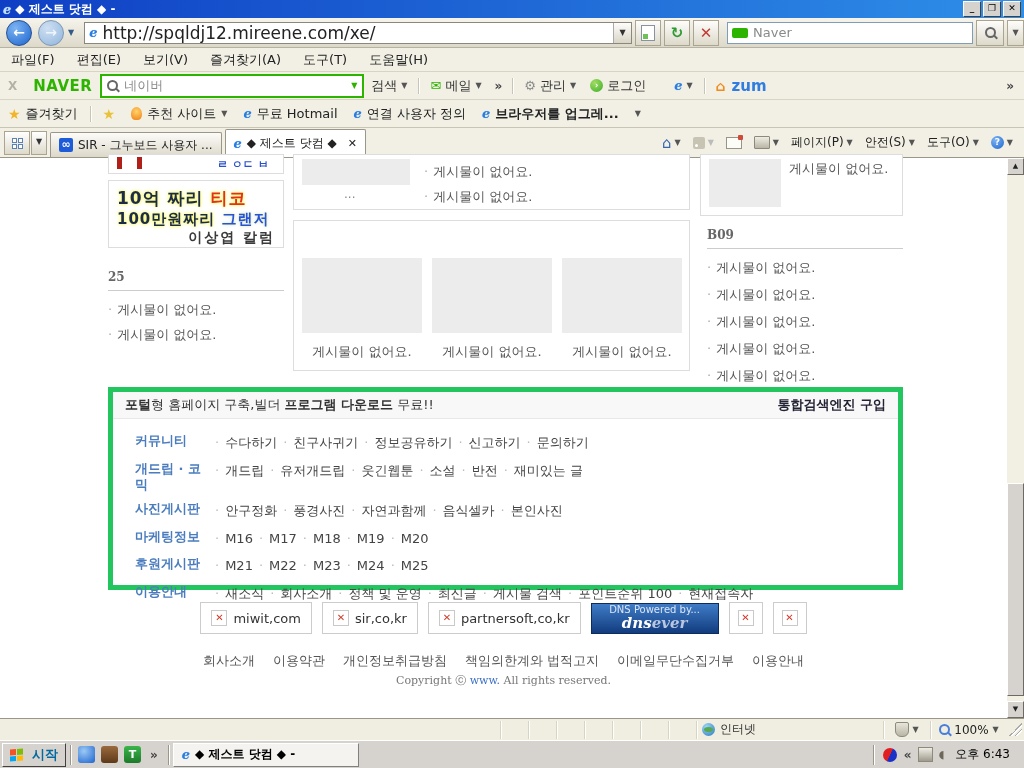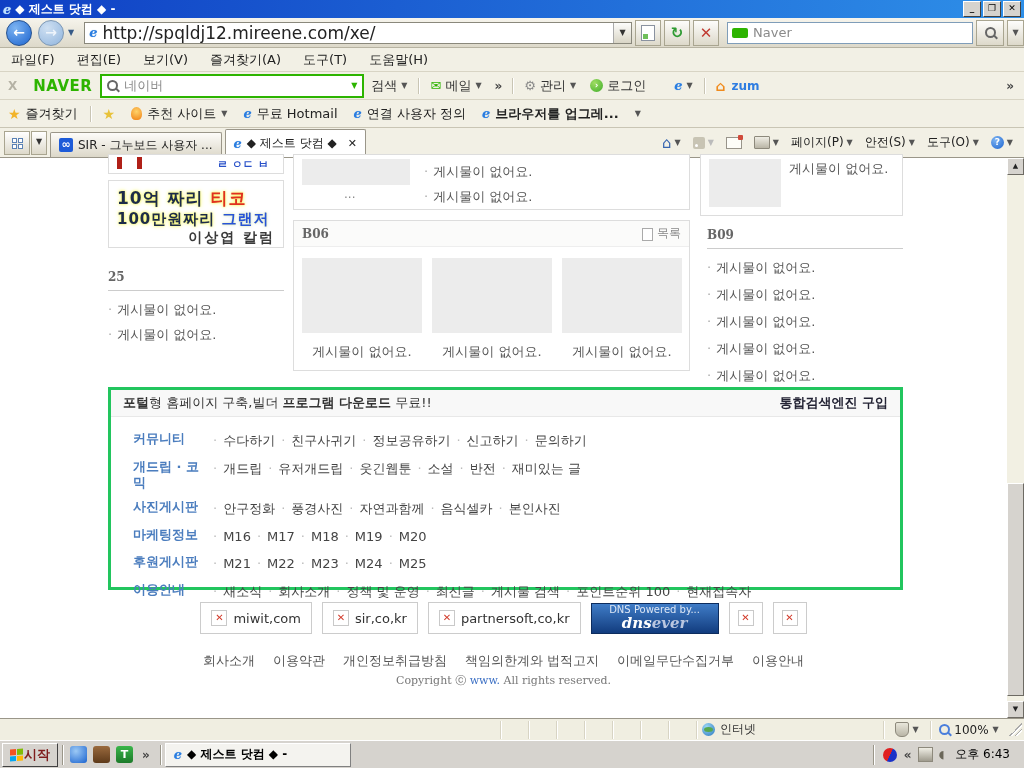--- a/index.html
+++ b/index.html
@@ -55,21 +55,21 @@
   .nlogo{color:#2db400;font-weight:bold;font-size:15px;letter-spacing:0.5px;margin:0 8px;}
   .nsearch{width:250px;height:20px;border:2px solid #2db400;background:#fff;display:flex;align-items:center;padding:0 5px;}
   .toolbtn{display:flex;align-items:center;gap:4px;padding:0 7px;font-size:13px;color:#333;white-space:nowrap;}
   .darr{font-size:8px;color:#555;}
   .vsep{width:1px;height:16px;background:#c9c5b4;margin:0 4px;box-shadow:1px 0 0 #fff;}
   .chev{font-weight:bold;color:#444;font-size:12px;padding:0 6px;}
   .gear{color:#8a8a8a;font-size:13px;}
   .login-orb{width:13px;height:13px;border-radius:50%;background:radial-gradient(circle at 35% 30%,#9fdc62,#3fae2a);
     color:#fff;font-size:8px;line-height:13px;text-align:center;font-weight:bold;}
   .zum-house{color:#f08b1d;font-size:14px;font-weight:bold;}
-  .zum-word{color:#2f7de1;font-weight:bold;font-size:12px;margin-left:2px;}
+  .zum-word{color:#2f7de1;font-weight:bold;font-size:15px;margin-left:2px;}
   .daumbox{width:225px;height:22px;border:2px solid #6b8ce0;background:#fff;display:flex;align-items:center;padding:0 6px;box-sizing:border-box;}
   .dD{color:#3558d0;font-weight:bold;font-size:13px;}
   .dA{color:#f5a100;font-weight:bold;font-size:13px;}
   .dU{color:#63b80f;font-weight:bold;font-size:13px;}
   .dM{color:#e8442e;font-weight:bold;font-size:13px;}
 
   
   #favbar{left:0;top:100px;width:1024px;height:28px;background:#f2f0e5;border-bottom:1px solid #c9c5b4;
     display:flex;align-items:center;box-sizing:border-box;}
   .star{color:#f2b42a;font-size:14px;}
@@ -111,21 +111,21 @@
   .doc-ico{width:9px;height:11px;background:#fff;border:1px solid #aaa;display:inline-block;position:relative;top:1px;}
   .caption{font-size:13px;color:#555;text-align:center;}
   
   .artline{font-weight:bold;font-size:17px;letter-spacing:1px;color:#1c2b4a;
     text-shadow:0 0 4px #f7f75a,0 0 2px #f7f75a;white-space:nowrap;}
   .artline .hl-red{color:#e03020;}
   .artline .hl-blue{color:#2753d8;text-shadow:0 0 4px #cfe2ff,0 0 2px #f7f75a;}
   .artby{font-weight:bold;font-size:14px;color:#3a3a3a;text-align:right;letter-spacing:2px;}
 
   
-  #dirbox{left:108px;top:229px;width:795px;height:203px;border:3px solid #22c55e;background:#fff;box-sizing:border-box;}
+  #dirbox{left:108px;top:229px;width:795px;height:203px;border:5px solid #22c55e;background:#fff;box-sizing:border-box;}
   #dirhead{height:27px;background:#f8f8f8;border-bottom:1px solid #e8e8e8;display:flex;align-items:center;
     padding:0 12px;font-size:13px;color:#333;box-sizing:border-box;}
   #dirhead .b{font-weight:bold;}
   #dirhead .right{margin-left:auto;font-weight:bold;color:#223;}
   .dirrow{display:flex;align-items:flex-start;padding:4px 0 4px 22px;}
   .dircat{width:78px;color:#4b7dbe;font-weight:bold;font-size:13px;flex-shrink:0;line-height:1.25;}
   .diritems{display:flex;flex-wrap:wrap;align-items:baseline;font-size:13px;color:#444;column-gap:4px;line-height:1.5;}
   .diritems .dot{color:#bbb;margin:0 2px;}
   .dir-link{color:#444;}
 
@@ -161,22 +161,22 @@
   .shield{width:12px;height:13px;background:linear-gradient(#e8e6da,#b9b5a6);border:1px solid #8d897c;
     border-radius:2px 2px 6px 6px;}
   .zoomtxt{font-size:12px;color:#222;}
   .grip{width:13px;height:13px;margin:0 2px;background:
     linear-gradient(135deg,transparent 50%,#aaa 50%,#aaa 55%,#fff 55%,#fff 62%,transparent 62%,
     transparent 70%,#aaa 70%,#aaa 75%,#fff 75%,#fff 82%,transparent 82%);}
 
   
   #taskbar{left:0;top:740px;width:1024px;height:28px;background:#d6d3ce;border-top:1px solid #fff;
     display:flex;align-items:center;box-sizing:border-box;padding:0 2px;}
-  #startbtn{height:22px;display:flex;align-items:center;gap:0;padding:0 7px;background:#d6d3ce;
-    border:1px solid;border-color:#fff #404040 #404040 #fff;font-weight:bold;font-size:13px;color:#7f1d1d;}
+  #startbtn{height:22px;display:flex;align-items:center;gap:8px;padding:0 7px;background:#d6d3ce;
+    border:1px solid;border-color:#fff #404040 #404040 #fff;font-weight:bold;font-size:13px;color:#0369a1;}
   .winflag{width:14px;height:12px;display:grid;grid-template-columns:6px 6px;grid-gap:1px;transform:skewY(-5deg);}
   .winflag i:nth-child(1){background:#f35325;}.winflag i:nth-child(2){background:#81bc06;}
   .winflag i:nth-child(3){background:#05a6f0;}.winflag i:nth-child(4){background:#ffba08;}
   .tsep{width:1px;height:20px;background:#9a9689;box-shadow:1px 0 0 #fff;margin:0 4px;}
   .qlico{width:17px;height:17px;border-radius:3px;margin:0 3px;}
   .taskbtn{height:22px;display:flex;align-items:center;gap:5px;padding:0 8px;width:168px;
     background:#f4f3ef;border:1px solid;border-color:#fff #808080 #808080 #fff;
     font-weight:bold;font-size:12px;color:#000;white-space:nowrap;overflow:hidden;}
   #tray{margin-left:auto;display:flex;align-items:center;gap:5px;padding:0 6px;}
   .ball{width:14px;height:14px;border-radius:50%;background:linear-gradient(115deg,#e02020 49%,#1a32c8 51%);}
@@ -396,27 +396,20 @@
             <span>게시물이 없어요.</span>
           </div>
         <div class="emptyline">
             <span class="dot">·</span>
             <span>게시물이 없어요.</span>
           </div>
       </div>
     </div>
 
     <div class="pgbox" style="left:293px;top:62px;width:397px;height:151px">
-      <div style="height:26px;background:#fbfbfa;border-bottom:1px solid #eee;display:flex;align-items:center;padding:0 8px;box-sizing:border-box">
-        <span class="sechead">B06</span>
-        <span style="margin-left:auto;display:flex;align-items:center;gap:4px;color:#888;font-size:12px">
-          <span class="doc-ico"></span>
-          <span>목록</span>
-        </span>
-      </div>
       <span class="thumb" style="left:8px;top:37px;width:120px;height:75px"></span>
       <span class="thumb" style="left:138px;top:37px;width:120px;height:75px"></span>
       <span class="thumb" style="left:268px;top:37px;width:120px;height:75px"></span>
       <div class="caption" style="position:absolute;left:8px;top:122px;width:120px">게시물이 없어요.</div>
       <div class="caption" style="position:absolute;left:138px;top:122px;width:120px">게시물이 없어요.</div>
       <div class="caption" style="position:absolute;left:268px;top:122px;width:120px">게시물이 없어요.</div>
     </div>
 
     <div class="pgbox" style="left:700px;top:-4px;width:203px;height:62px">
       <span class="thumb" style="left:8px;top:4px;width:72px;height:48px"></span>

